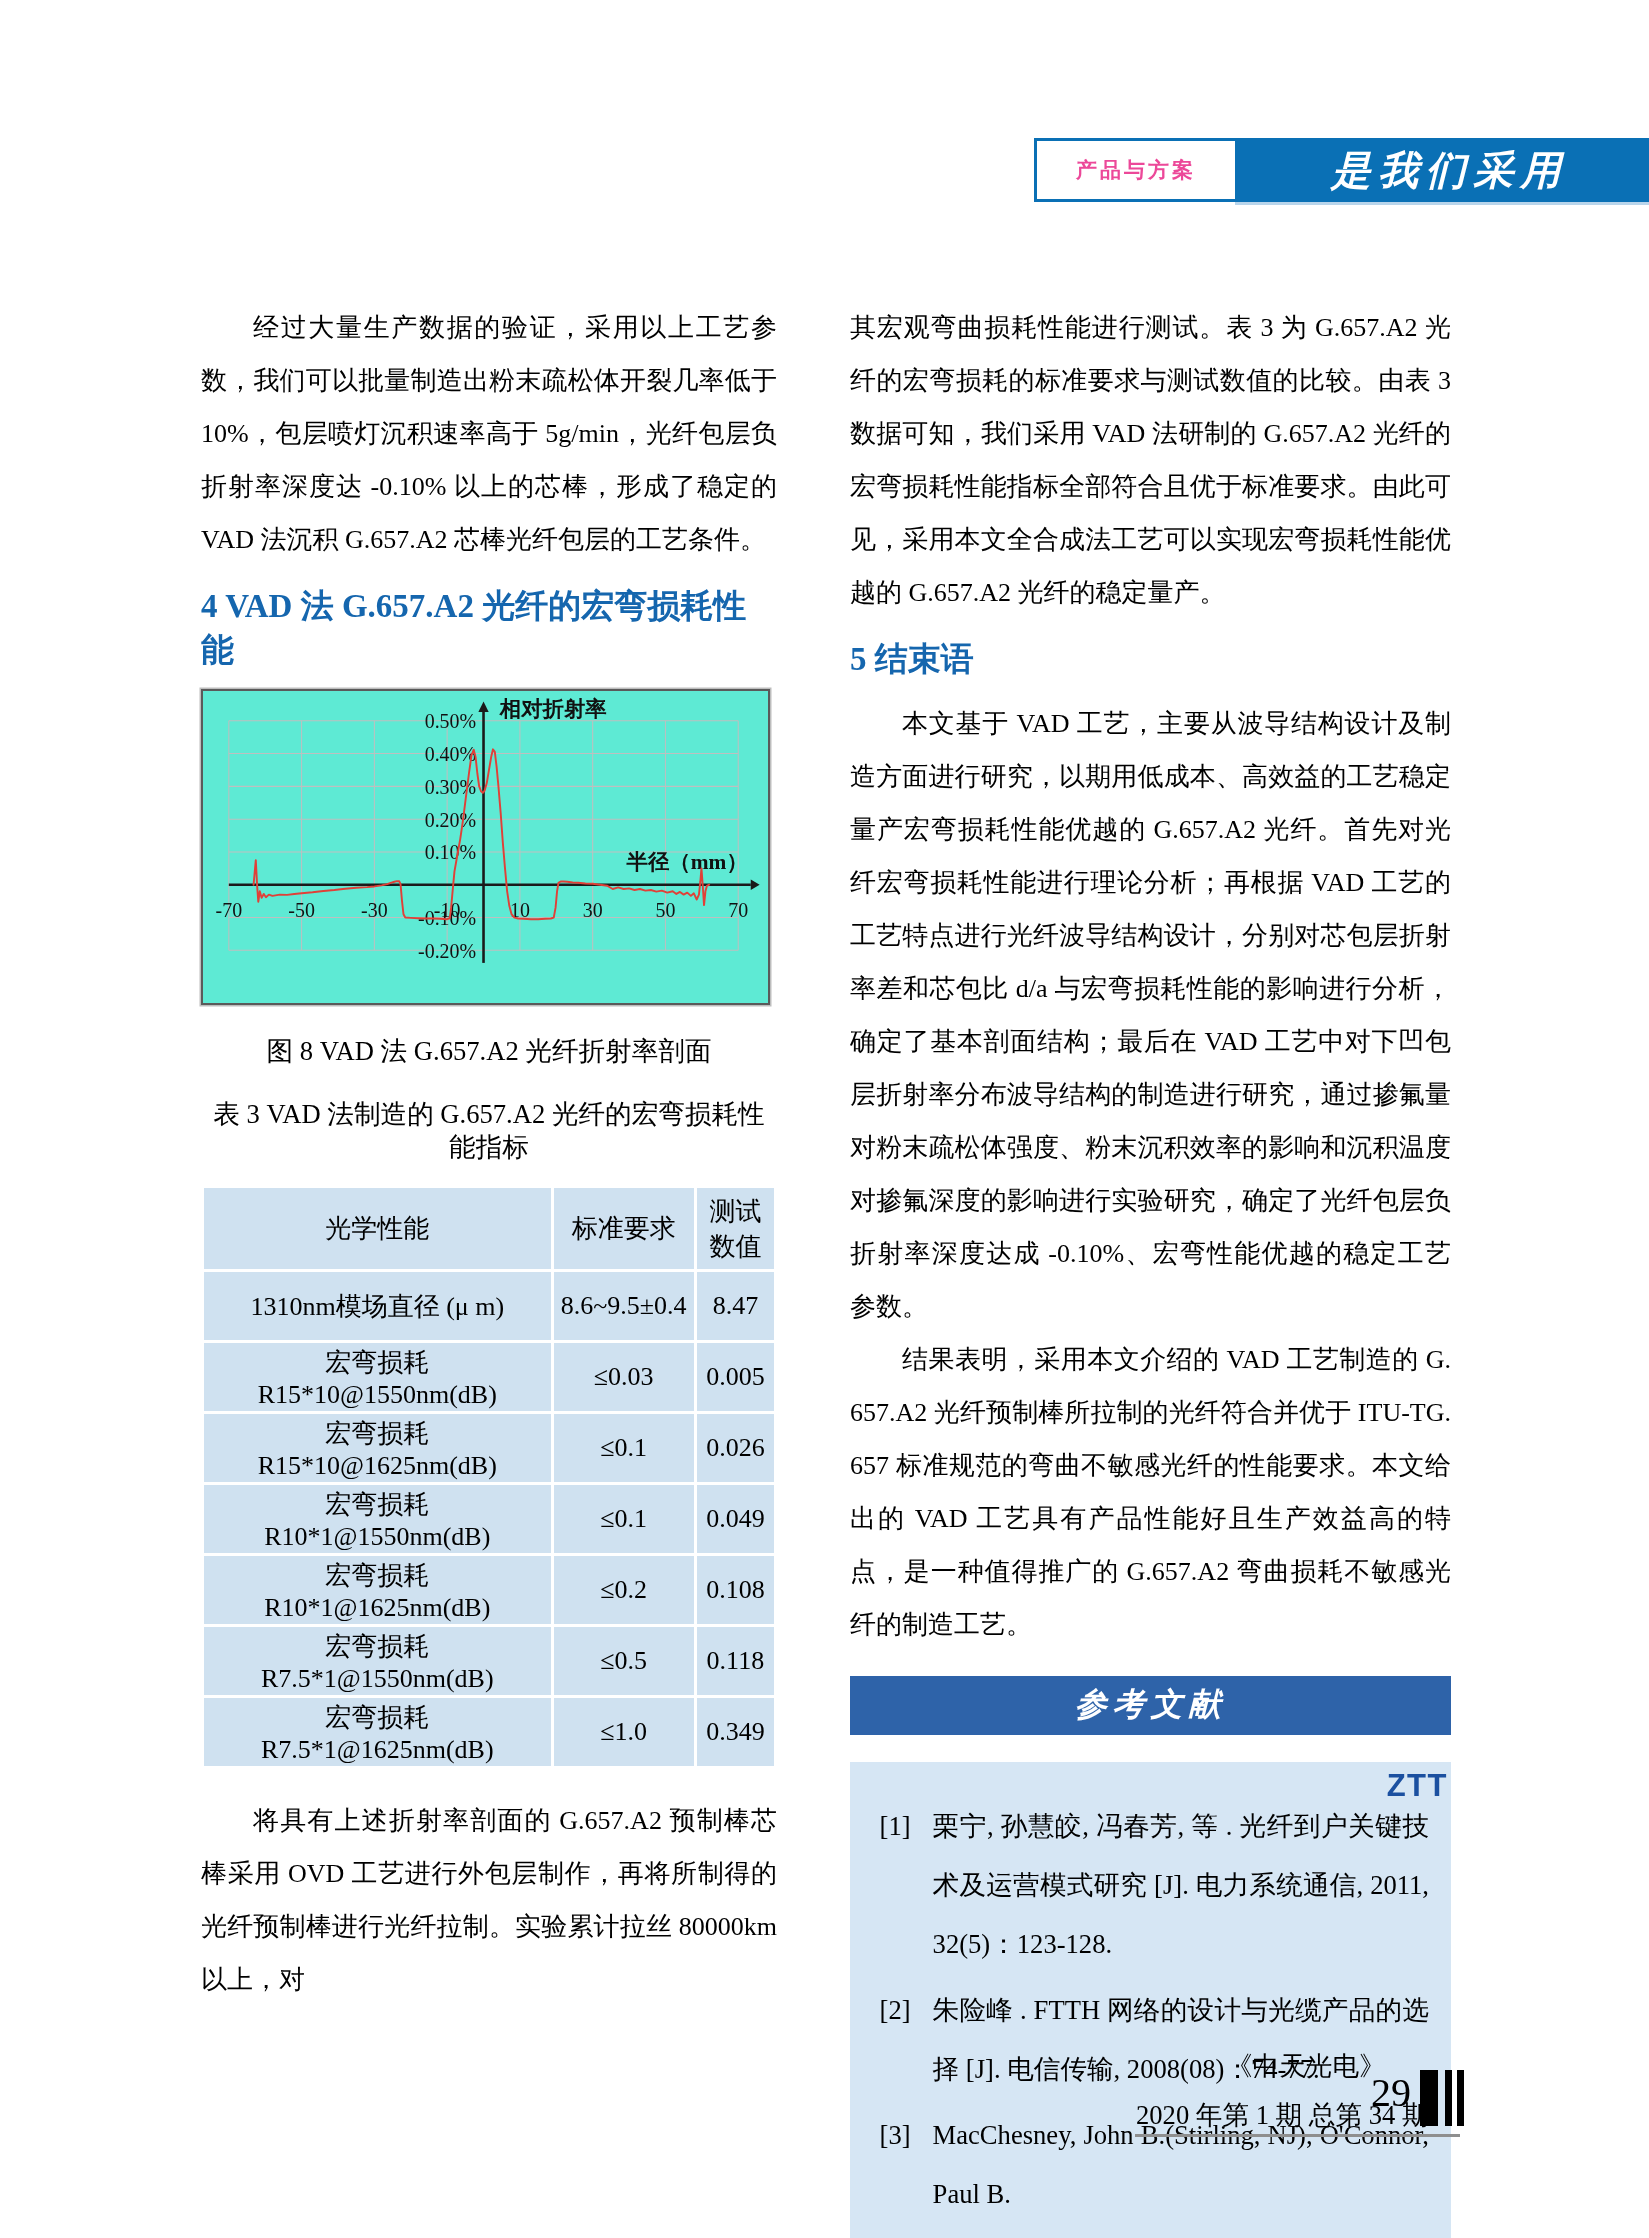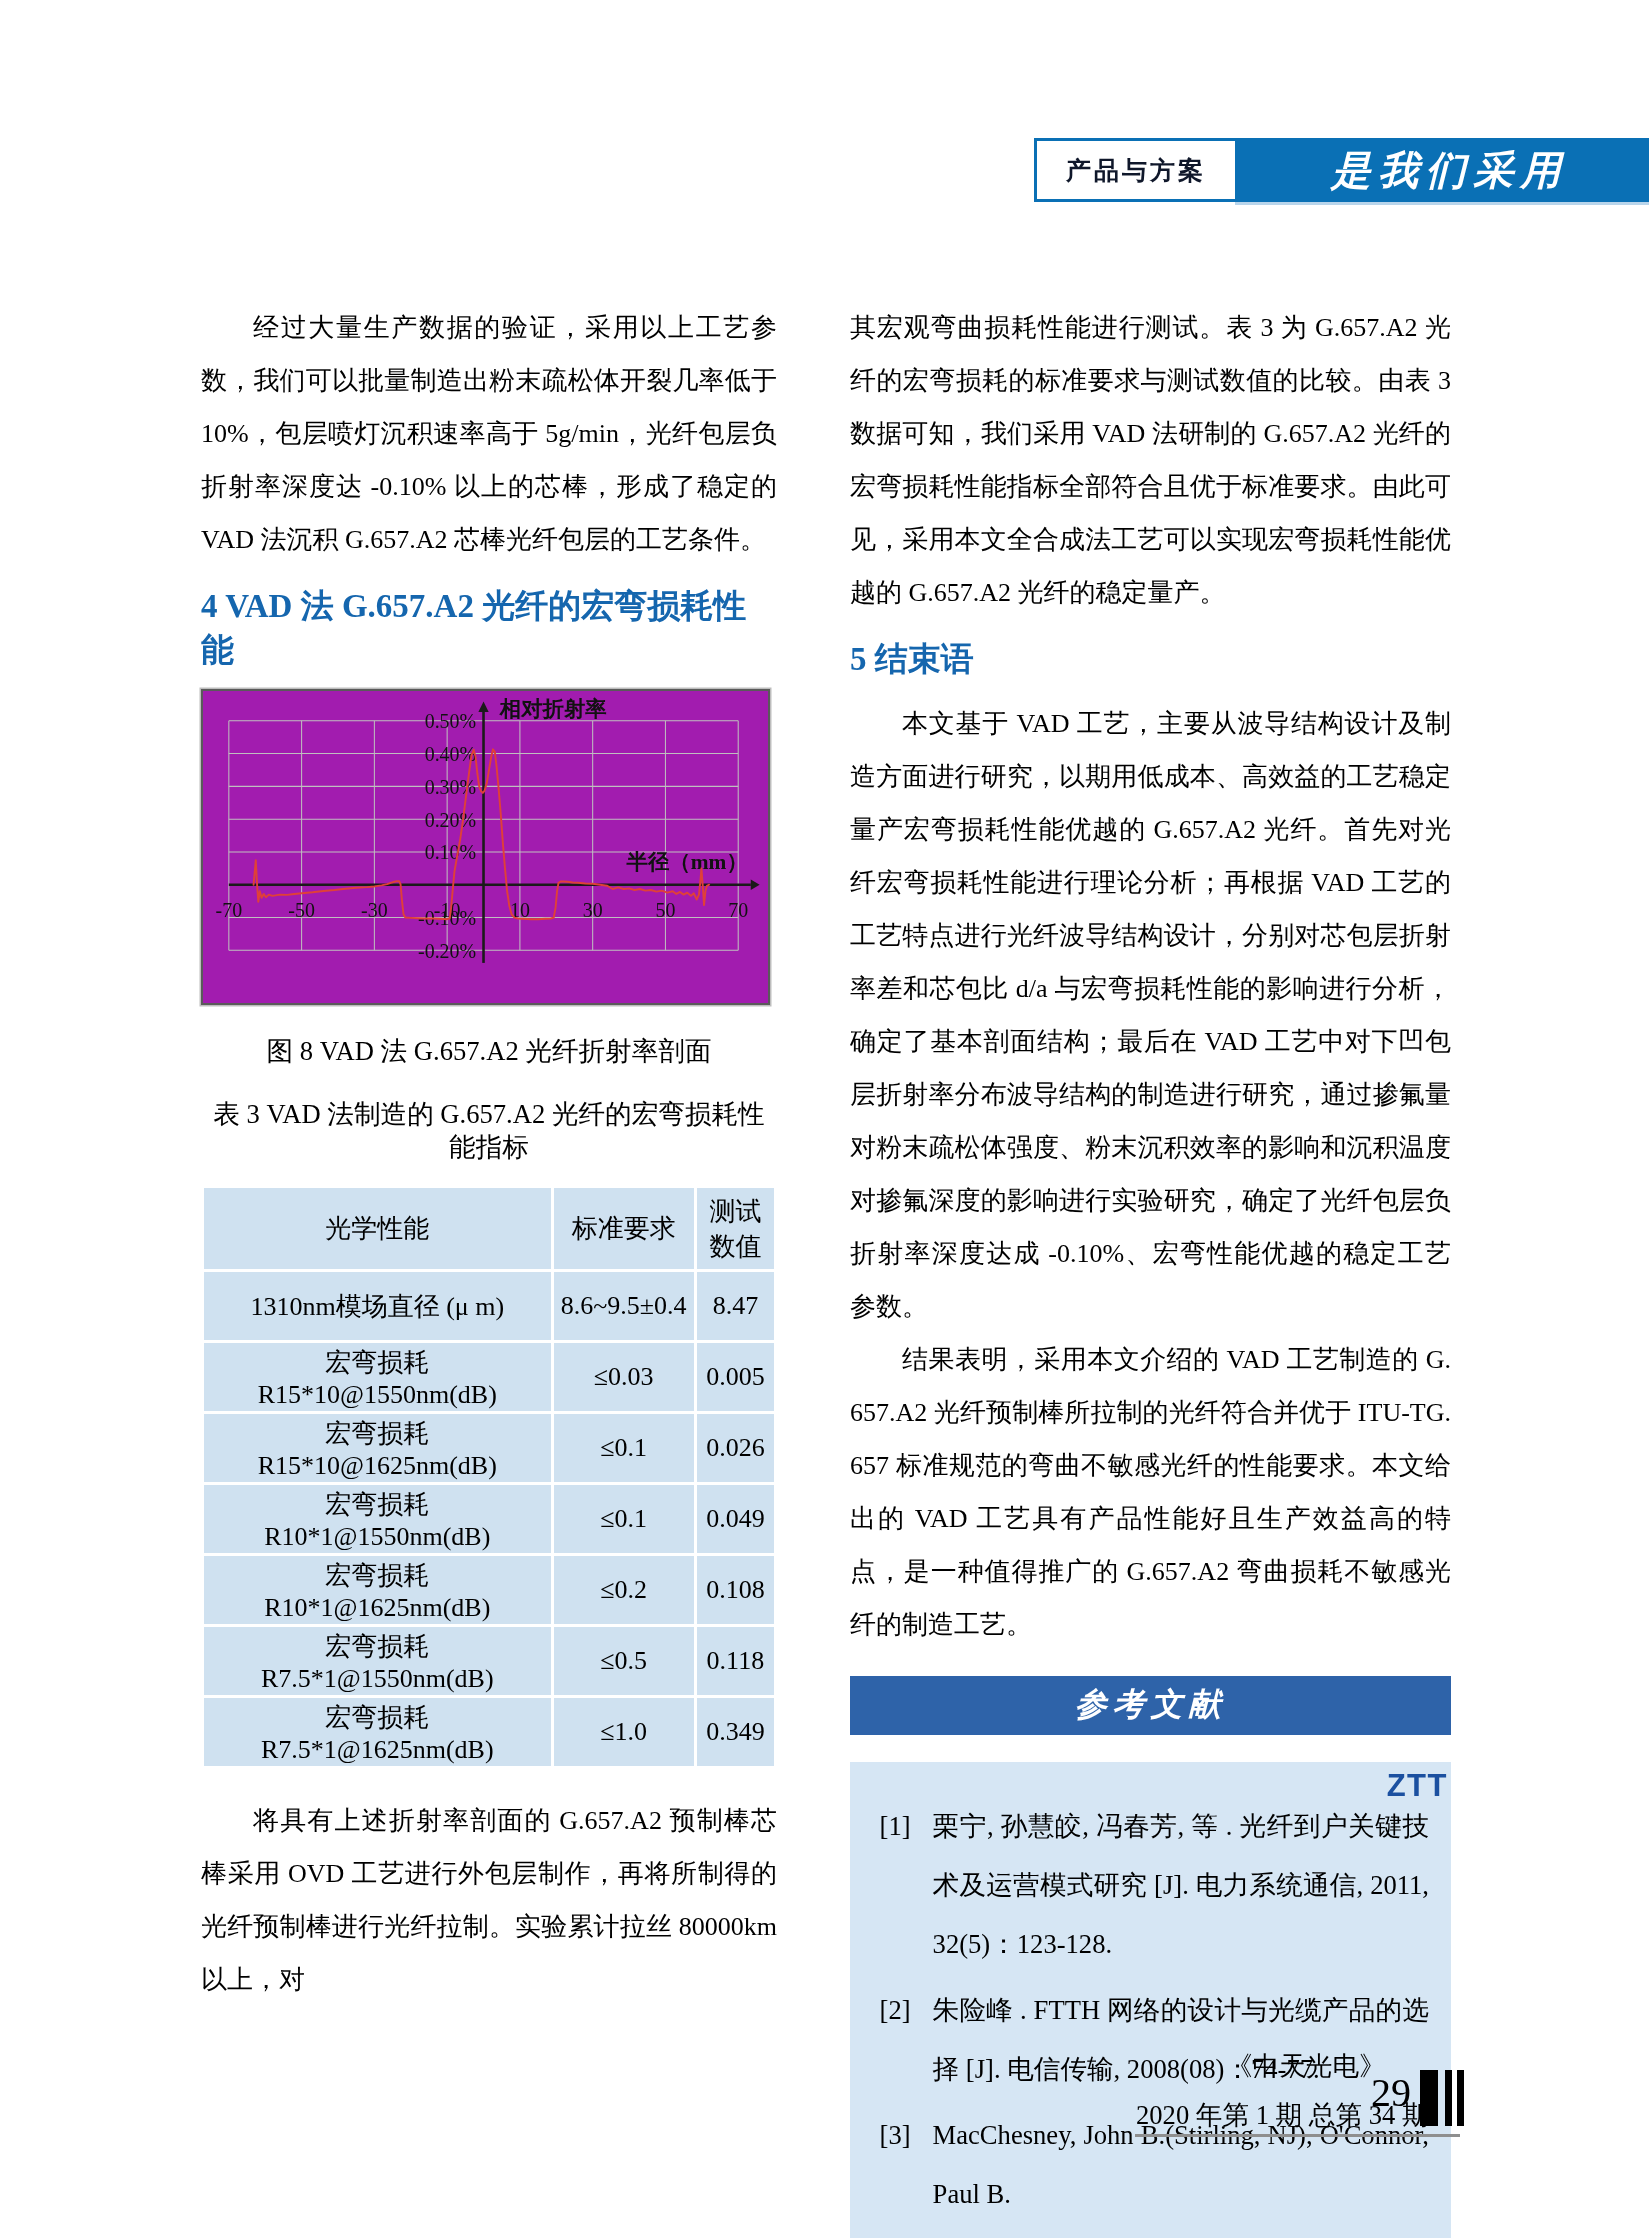--- a/index.html
+++ b/index.html
@@ -7,21 +7,21 @@
     width:1649px;height:2239px;position:relative;background:#ffffff;
     font-family:"Liberation Serif","DejaVu Serif",serif;color:#000;
     overflow:hidden;
   }
   
   .header-tab{
     position:absolute;left:1034px;top:138px;width:198px;height:58px;
     background:#fff;border:3px solid #0a70b5;box-sizing:content-box;
     display:flex;align-items:center;justify-content:center;
     font-family:"Liberation Sans","DejaVu Sans",sans-serif;
-    font-size:25px;font-weight:600;color:#0f172a;letter-spacing:3px;
+    font-size:21px;font-weight:600;color:#ec4899;letter-spacing:3px;
     z-index:2;
   }
   .header-band{
     position:absolute;left:1235px;top:138px;right:0;height:64px;
     background:#0a70b5;border-bottom:3px solid #b9d5eb;
     display:flex;align-items:center;z-index:1;
   }
   .brand{
     margin-left:96px;color:#fff;font-size:40px;font-weight:bold;font-style:italic;
     letter-spacing:7.4px;font-family:"Liberation Serif",serif;
@@ -34,21 +34,21 @@
     font-size:26px;line-height:53px;text-align:justify;margin:0;
     text-indent:52px;word-break:break-all;
   }
   .para.no-indent{text-indent:0;}
   .sec-heading{
     font-size:33px;font-weight:bold;color:#1566ae;line-height:44px;
     margin:17.7px 0 16.3px 0;
   }
   
   .figure-box{
-    margin-top:17.7px;width:569px;height:316px;background:#a21caf;
+    margin-top:17.7px;width:569px;height:316px;background:#5eead4;
     border:2.2px solid #5a5a5a;box-shadow:0 0 0 1.5px #bdbdbd;
     box-sizing:border-box;
   }
   .fig-caption,.tbl-caption{
     font-size:26.6px;text-align:center;margin:0;line-height:32.5px;
   }
   .fig-caption{margin-top:29.6px;}
   .tbl-caption{margin-top:31px;}
   
   table.perf{

